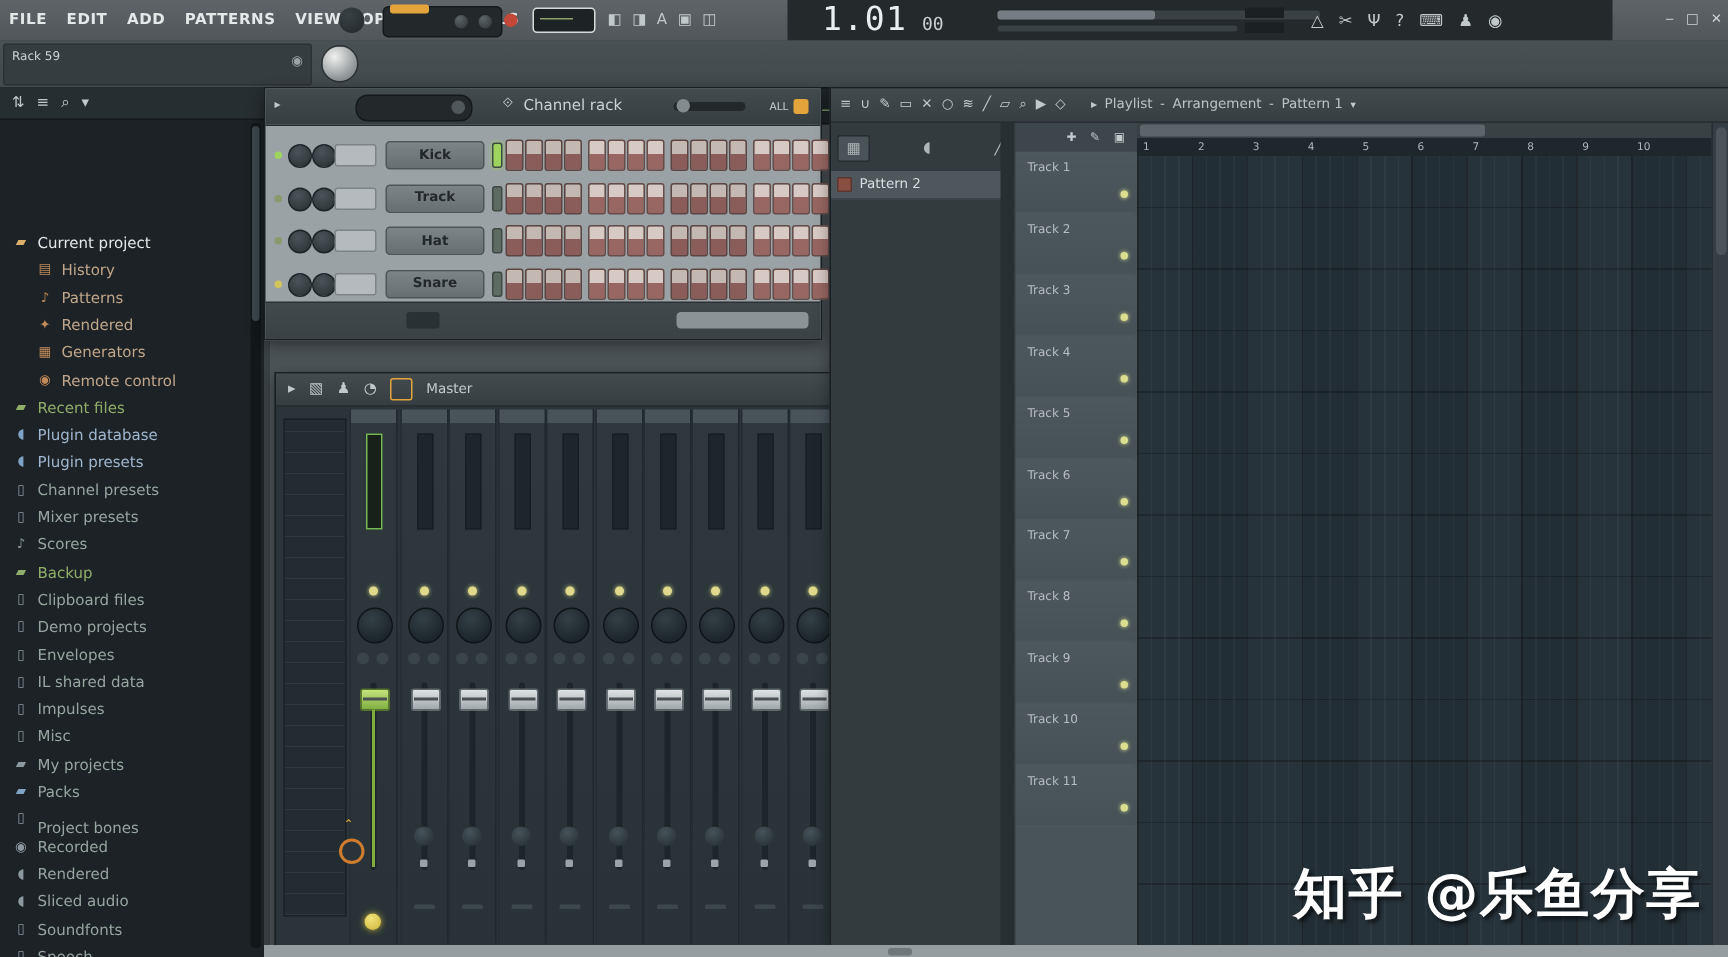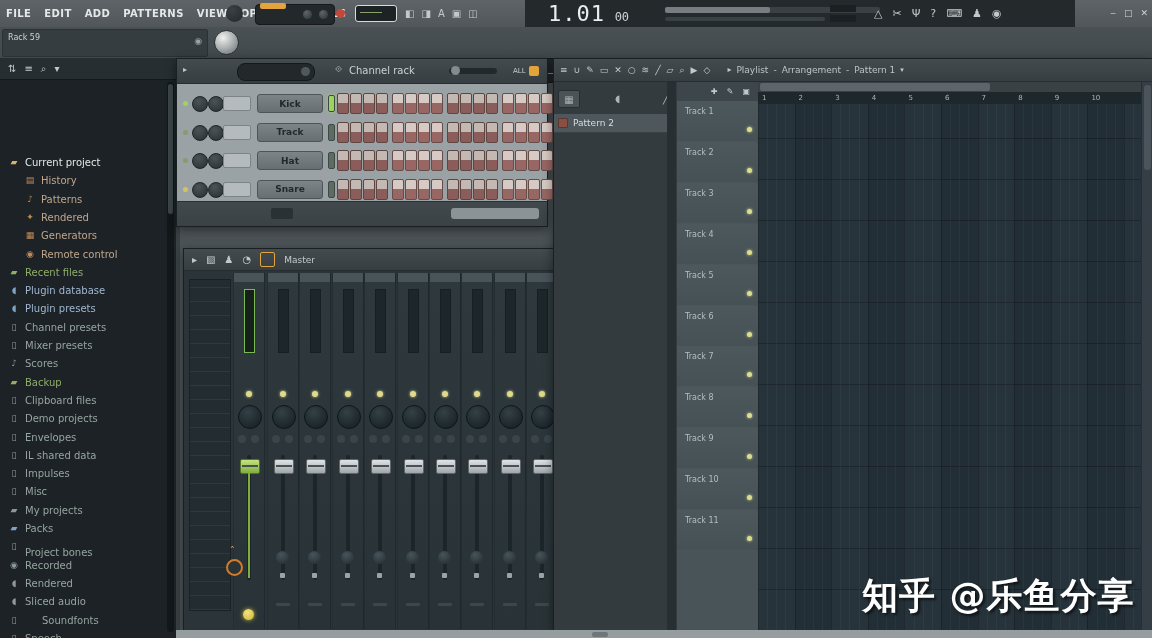--- a/index.html
+++ b/index.html
@@ -353,21 +353,21 @@
         <div class="br-item" style="top: 516.9px; left: 8px;">
           <div class="icon" style="color: rgb(140, 152, 160);">◖</div>
           <div style="color: rgb(151, 165, 160);">Rendered</div>
         </div>
         <div class="br-item" style="top: 535.2px; left: 8px;">
           <div class="icon" style="color: rgb(140, 152, 160);">◖</div>
           <div style="color: rgb(151, 165, 160);">Sliced audio</div>
         </div>
         <div class="br-item" style="top: 553.5px; left: 8px;">
           <div class="icon" style="color: rgb(140, 152, 160);">▯</div>
-          <div style="color: rgb(151, 165, 160); margin-left: 17px;">Soundfonts</div>
+          <div style="color: rgb(151, 165, 160);">Soundfonts</div>
         </div>
         <div class="br-item" style="top: 571.8px; left: 8px;">
           <div class="icon" style="color: rgb(140, 152, 160);">▯</div>
           <div style="color: rgb(151, 165, 160);">Speech</div>
         </div>
       </div>
     <div id="browser-scroll">
         <div class="handle"></div>
       </div>
   </div>

